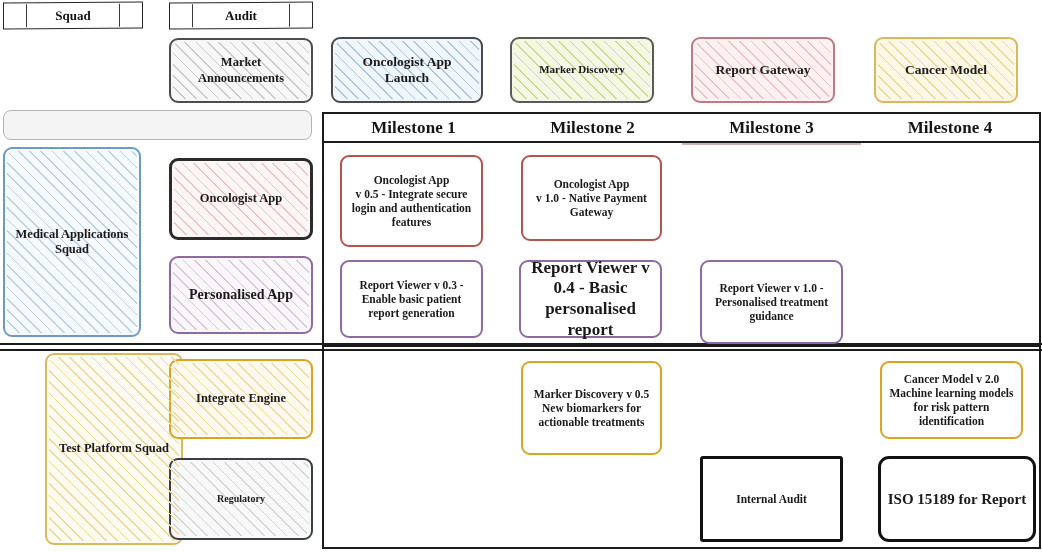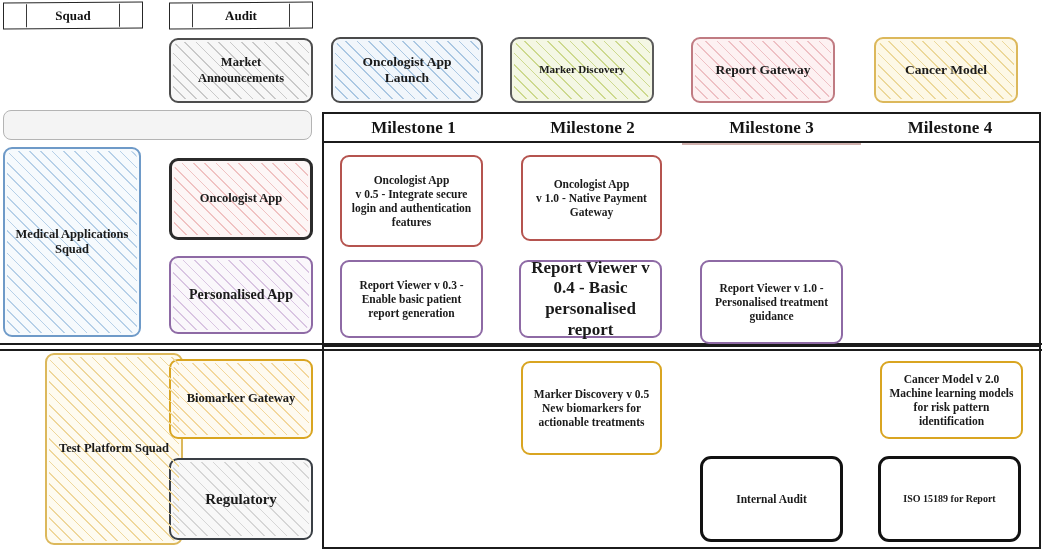--- a/index.html
+++ b/index.html
@@ -155,24 +155,24 @@
     <span class="lbl">Personalised App</span>
   </div>
 
   <div class="sk hatch" id="squad-1" style="left: 3px; top: 353px; width: 138px; height: 192px; font-size: 12.5px; border: 2.6px solid rgb(220, 184, 91); background: rgb(254, 251, 240); margin-left: 42px;">
       <span style="position: absolute; inset: 2px; border-radius: 7px; z-index: 1; pointer-events: none; background: repeating-linear-gradient(45deg, rgb(239, 215, 155) 0px, rgb(239, 215, 155) 1.2px, rgba(255, 255, 255, 0) 1.2px, rgba(255, 255, 255, 0) 8px);"></span>
     <span class="lbl">Test Platform Squad</span>
   </div>
 
   <div class="sk hatch" id="track-1-0" style="left: 169px; top: 359px; width: 144px; height: 80px; font-size: 12.5px; border: 2.8px solid rgb(217, 165, 33); background: rgb(254, 250, 240);">
       <span style="position: absolute; inset: 2px; border-radius: 7px; z-index: 1; pointer-events: none; background: repeating-linear-gradient(45deg, rgb(243, 215, 156) 0px, rgb(243, 215, 156) 1.2px, rgba(255, 255, 255, 0) 1.2px, rgba(255, 255, 255, 0) 8px);"></span>
-    <span class="lbl">Biomarker Gateway</span>
-  </div>
-
-  <div class="sk hatch" id="track-1-1" style="left: 169px; top: 458px; width: 144px; height: 82px; font-size: 15px; border: 2.6px solid rgb(58, 63, 69); background: rgb(248, 248, 248);">
+    <span class="lbl">Integrate Engine</span>
+  </div>
+
+  <div class="sk hatch" id="track-1-1" style="left: 169px; top: 458px; width: 144px; height: 82px; font-size: 10px; border: 2.6px solid rgb(58, 63, 69); background: rgb(248, 248, 248);">
       <span style="position: absolute; inset: 2px; border-radius: 7px; z-index: 1; pointer-events: none; background: repeating-linear-gradient(45deg, rgb(214, 214, 214) 0px, rgb(214, 214, 214) 1.2px, rgba(255, 255, 255, 0) 1.2px, rgba(255, 255, 255, 0) 8px);"></span>
     <span class="lbl">Regulatory</span>
   </div>
 </div>
 
 <div id="trackchips">
   <div class="sk hatch" id="tc-0" style="left: 331px; top: 37px; width: 152px; height: 66px; font-size: 13.5px; border: 2.2px solid rgb(74, 74, 74); background: rgb(241, 246, 251);">
       <span style="position: absolute; inset: 2px; border-radius: 7px; z-index: 1; pointer-events: none; background: repeating-linear-gradient(45deg, rgb(170, 199, 226) 0px, rgb(170, 199, 226) 1.2px, rgba(255, 255, 255, 0) 1.2px, rgba(255, 255, 255, 0) 8px);"></span>
     <span class="lbl">Oncologist App Launch</span>
   </div>
@@ -235,20 +235,20 @@
   </div>
 
   <div class="sk" style="left: 521px; top: 361px; width: 141px; height: 94px; font-size: 11.5px; border: 2.4px solid rgb(217, 165, 33);">
     <span class="lbl">Marker Discovery v 0.5 New biomarkers for actionable treatments</span>
   </div>
 
   <div class="sk" style="left: 880px; top: 361px; width: 143px; height: 78px; font-size: 11.5px; border: 2.4px solid rgb(217, 165, 33);">
     <span class="lbl">Cancer Model v 2.0 Machine learning models for risk pattern identification</span>
   </div>
 
-  <div class="sk" style="left: 700px; top: 456px; width: 143px; height: 86px; font-size: 11.5px; border-radius: 11px; border: 3px solid rgb(17, 17, 17);">
+  <div class="sk" style="left: 700px; top: 456px; width: 143px; height: 86px; font-size: 11.5px; border-radius: 3px; border: 3px solid rgb(17, 17, 17);">
     <span class="lbl">Internal Audit</span>
   </div>
 
-  <div class="sk" style="left: 878px; top: 456px; width: 143px; height: 86px; font-size: 10px; border-radius: 11px; border: 3px solid rgb(17, 17, 17);">
+  <div class="sk" style="left: 878px; top: 456px; width: 158px; height: 86px; font-size: 15px; border-radius: 11px; border: 3px solid rgb(17, 17, 17);">
     <span class="lbl">ISO 15189 for Report</span>
   </div>
 </div>
 
 </body></html>

